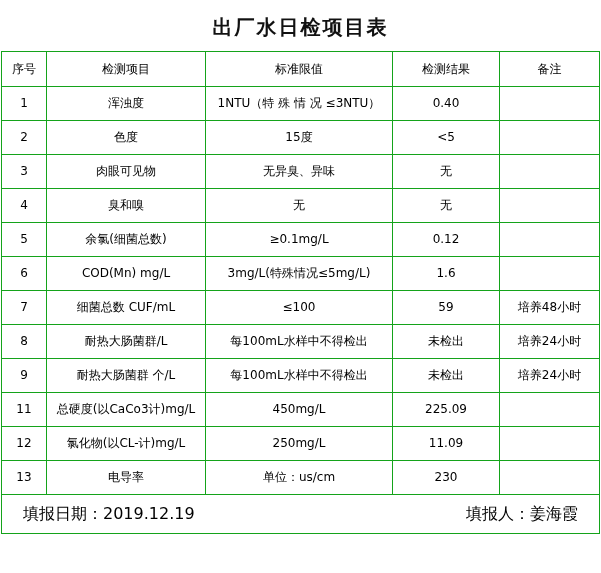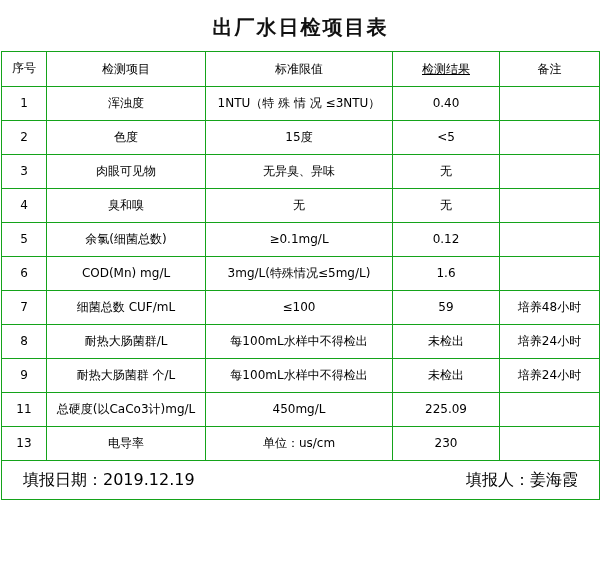--- a/index.html
+++ b/index.html
@@ -45,24 +45,24 @@
     padding: 2px 3px;
     line-height: 1.25;
   }
   .head-row td {
     height: 30px;
     font-size: 13px;
   }
   .data-row td {
     height: 29px;
   }
-  .c-no    { width: 38px; font-family: Liberation Mono, monospace; }
+  .c-no    { width: 38px; }
   .c-item  { width: 152px; margin-left: 36px; }
   .c-std   { width: 180px; }
-  .c-res   { width: 100px; text-decoration: underline; }
+  .c-res   { width: 100px; }
   .c-note  { width: 93px; }
   .two-line {
     line-height: 1.15;
     font-size: 11.5px;
   }
   .footer-row td {
     height: 34px;
     border: 1px solid #14a31a;
   }
   .footer-inner {
@@ -159,20 +159,27 @@
         <td>培养24小时</td>
       </tr>
       <tr class="data-row">
         <td>11</td>
         <td class="small">总硬度(以CaCo3计)mg/L</td>
         <td>450mg/L</td>
         <td>225.09</td>
         <td></td>
       </tr>
       <tr class="data-row">
+        <td>12</td>
+        <td class="small">氯化物(以CL-计)mg/L</td>
+        <td>250mg/L</td>
+        <td>11.09</td>
+        <td></td>
+      </tr>
+      <tr class="data-row">
         <td>13</td>
         <td>电导率</td>
         <td>单位：us/cm</td>
         <td>230</td>
         <td></td>
       </tr>
       <tr class="footer-row">
         <td colspan="5">
           <div class="footer-inner">
             <span class="footer-left">填报日期：2019.12.19</span>

